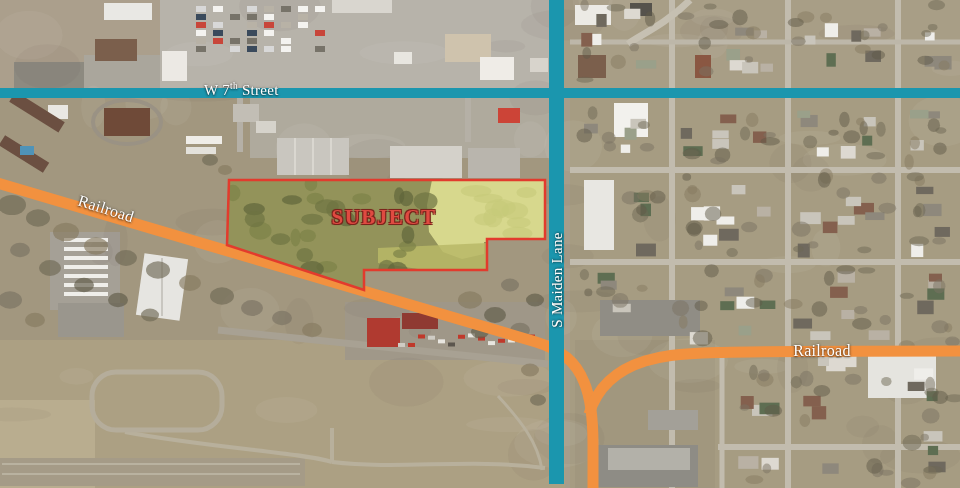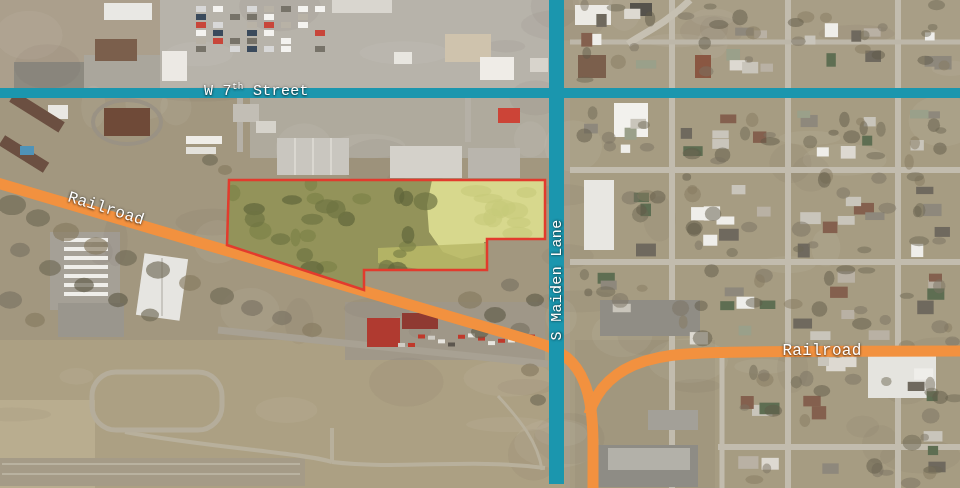--- a/index.html
+++ b/index.html
@@ -1,17 +1,17 @@
 <!DOCTYPE html>
 <html style="--street-line: #1B96AE; --railroad-line: #F2913F; --subject-outline: #E23B2D; --subject-fill-dark: #93935A; --subject-fill-light: #D7D88D; --subject-text: #DF4A41; --label-text: #FFFFFF;"><head>
 <meta charset="utf-8">
 <style>
   html,body{margin:0;padding:0;background:#222;}
   #stage{position:relative;width:960px;height:488px;overflow:hidden;
-         font-family:Liberation Mono, monospace;background:#a79d8b;}
+         font-family:Liberation Serif, serif;background:#a79d8b;}
   #stage svg{position:absolute;left:0;top:0;}
   
   .street-band{position:absolute;background:var(--street-line,#1B96AE);}
   #band-7th{left:0;top:88px;width:960px;height:10px;}
   #band-maiden{left:549px;top:0;width:15px;height:484px;}
   
   .rail{stroke:var(--railroad-line,#F2913F);stroke-width:11;fill:none;}
   .subj-outline{fill:none;stroke:var(--subject-outline,#E23B2D);stroke-width:2.5;stroke-linejoin:miter;}
   .subj-dark{fill:var(--subject-fill-dark,#93935A);}
   .subj-mid{fill:#B8B967;}
@@ -573,13 +573,14 @@
   <div class="street-band" id="band-maiden"></div>
 
   <div class="map-label" id="lbl-7th"><span>W 7</span><sup>th</sup><span> Street</span></div>
 
   <div class="map-label" id="lbl-rr-west">Railroad</div>
 
   <div class="map-label" id="lbl-rr-east">Railroad</div>
 
   <div class="map-label" id="lbl-maiden">S Maiden Lane</div>
 
+  <div id="lbl-subject">SUBJECT</div>
 </div>
 
 </body></html>

